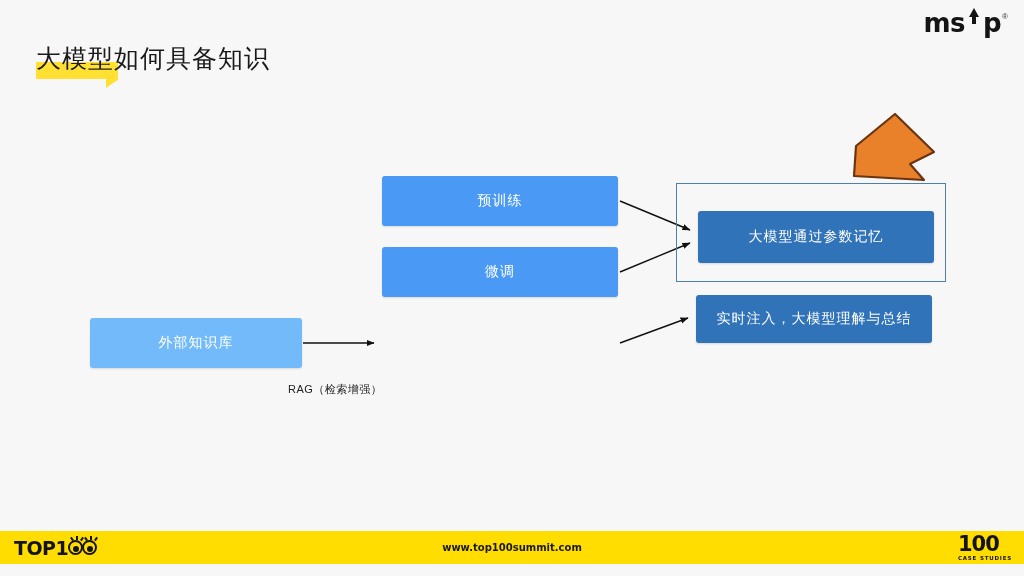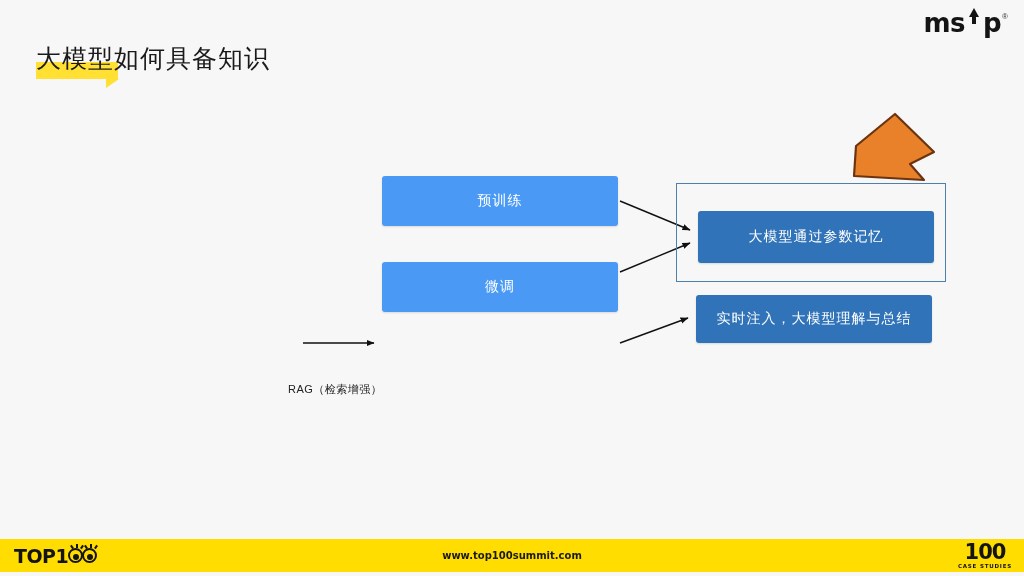--- a/index.html
+++ b/index.html
@@ -66,21 +66,21 @@
   svg.lines { position: absolute; left: 0; top: 0; width: 1024px; height: 520px; }
 
   .node {
     position: absolute;
     display: flex; align-items: center; justify-content: center;
     color: #ffffff; font-size: 14px; letter-spacing: 1px;
     border-radius: 3px; text-align: left;
     box-shadow: 0 1px 2px rgba(0,0,0,0.12);
   }
   .n-pretrain { left: 382px; top: 176px; width: 236px; height: 50px; background: #4a9af5; }
-  .n-finetune { left: 382px; top: 262px; width: 236px; height: 50px; background: #4a9af5; }
+  .n-finetune { left: 382px; top: 247px; width: 236px; height: 50px; background: #4a9af5; }
   .n-prompt   { left: 382px; top: 318px; width: 236px; height: 50px; background: #4a9af5;
                 font-size: 16px; letter-spacing: 0.5px; }
   .n-kb       { left: 90px;  top: 318px; width: 212px; height: 50px; background: #73bafa; }
   .n-param    { left: 698px; top: 211px; width: 236px; height: 52px; background: #3073b8; }
   .n-inject   { left: 696px; top: 295px; width: 236px; height: 48px; background: #3073b8; }
 
   .focus-frame {
     position: absolute; left: 676px; top: 183px;
     width: 270px; height: 99px;
     border: 1.5px solid #4f7fad; background: transparent;
@@ -88,21 +88,21 @@
 
   .rag-label {
     position: absolute; left: 288px; top: 382px;
     font-size: 11px; color: #222; letter-spacing: 0.5px; white-space: nowrap;
   }
 
   .orange-arrow { position: absolute; left: 848px; top: 112px; width: 92px; height: 72px; }
 
   
   .footer {
-    position: absolute; left: 0; bottom: 4px;
+    position: absolute; left: 0; bottom: 12px;
     width: 1024px; height: 33px; background: #ffdd00;
     display: flex; align-items: center;
   }
   .footer-left { position: absolute; left: 14px; display: flex; align-items: center; }
   .top1-text {
     font-size: 19px; font-weight: 800; color: #141414;
     letter-spacing: -0.5px; font-family: "DejaVu Sans", sans-serif;
   }
   .eyes { display: flex; margin-left: 1px; }
   .eye {
@@ -114,21 +114,21 @@
     content: ""; position: absolute; left: 3px; top: 4px;
     width: 6px; height: 6px; background: #141414; border-radius: 50%;
   }
   .lash { position: absolute; width: 2px; height: 4px; background: #141414; }
   .footer-center {
     position: absolute; left: 0; right: 0; text-align: center;
     font-size: 10px; font-weight: 600; color: #1a1a1a;
     font-family: "DejaVu Sans", sans-serif;
   }
   .footer-right {
-    position: absolute; right: 12px; text-align: center; line-height: 1;
+    position: absolute; right: 12px; text-align: left; line-height: 1;
   }
   .fr-100 {
     font-size: 21px; font-weight: 800; color: #141414;
     letter-spacing: -1px; font-family: "DejaVu Sans", sans-serif;
   }
   .fr-cs {
     font-size: 5.5px; font-weight: 700; color: #141414;
     letter-spacing: 0.8px; margin-top: 1px;
     font-family: "DejaVu Sans", sans-serif;
   }
@@ -171,20 +171,23 @@
       <line x1="620" y1="343" x2="688" y2="318" stroke="#111" stroke-width="1.4" marker-end="url(#ah)"></line>
     </svg>
 
     <div class="focus-frame"></div>
 
     <div class="node n-pretrain">
       <span>预训练</span>
     </div>
     <div class="node n-finetune">
       <span>微调</span>
+    </div>
+    <div class="node n-kb">
+      <span>外部知识库</span>
     </div>
     <div class="node n-inject">
       <span>实时注入，大模型理解与总结</span>
     </div>
     <div class="node n-param">
       <span>大模型通过参数记忆</span>
     </div>
 
     <div class="rag-label">RAG（检索增强）</div>
 

